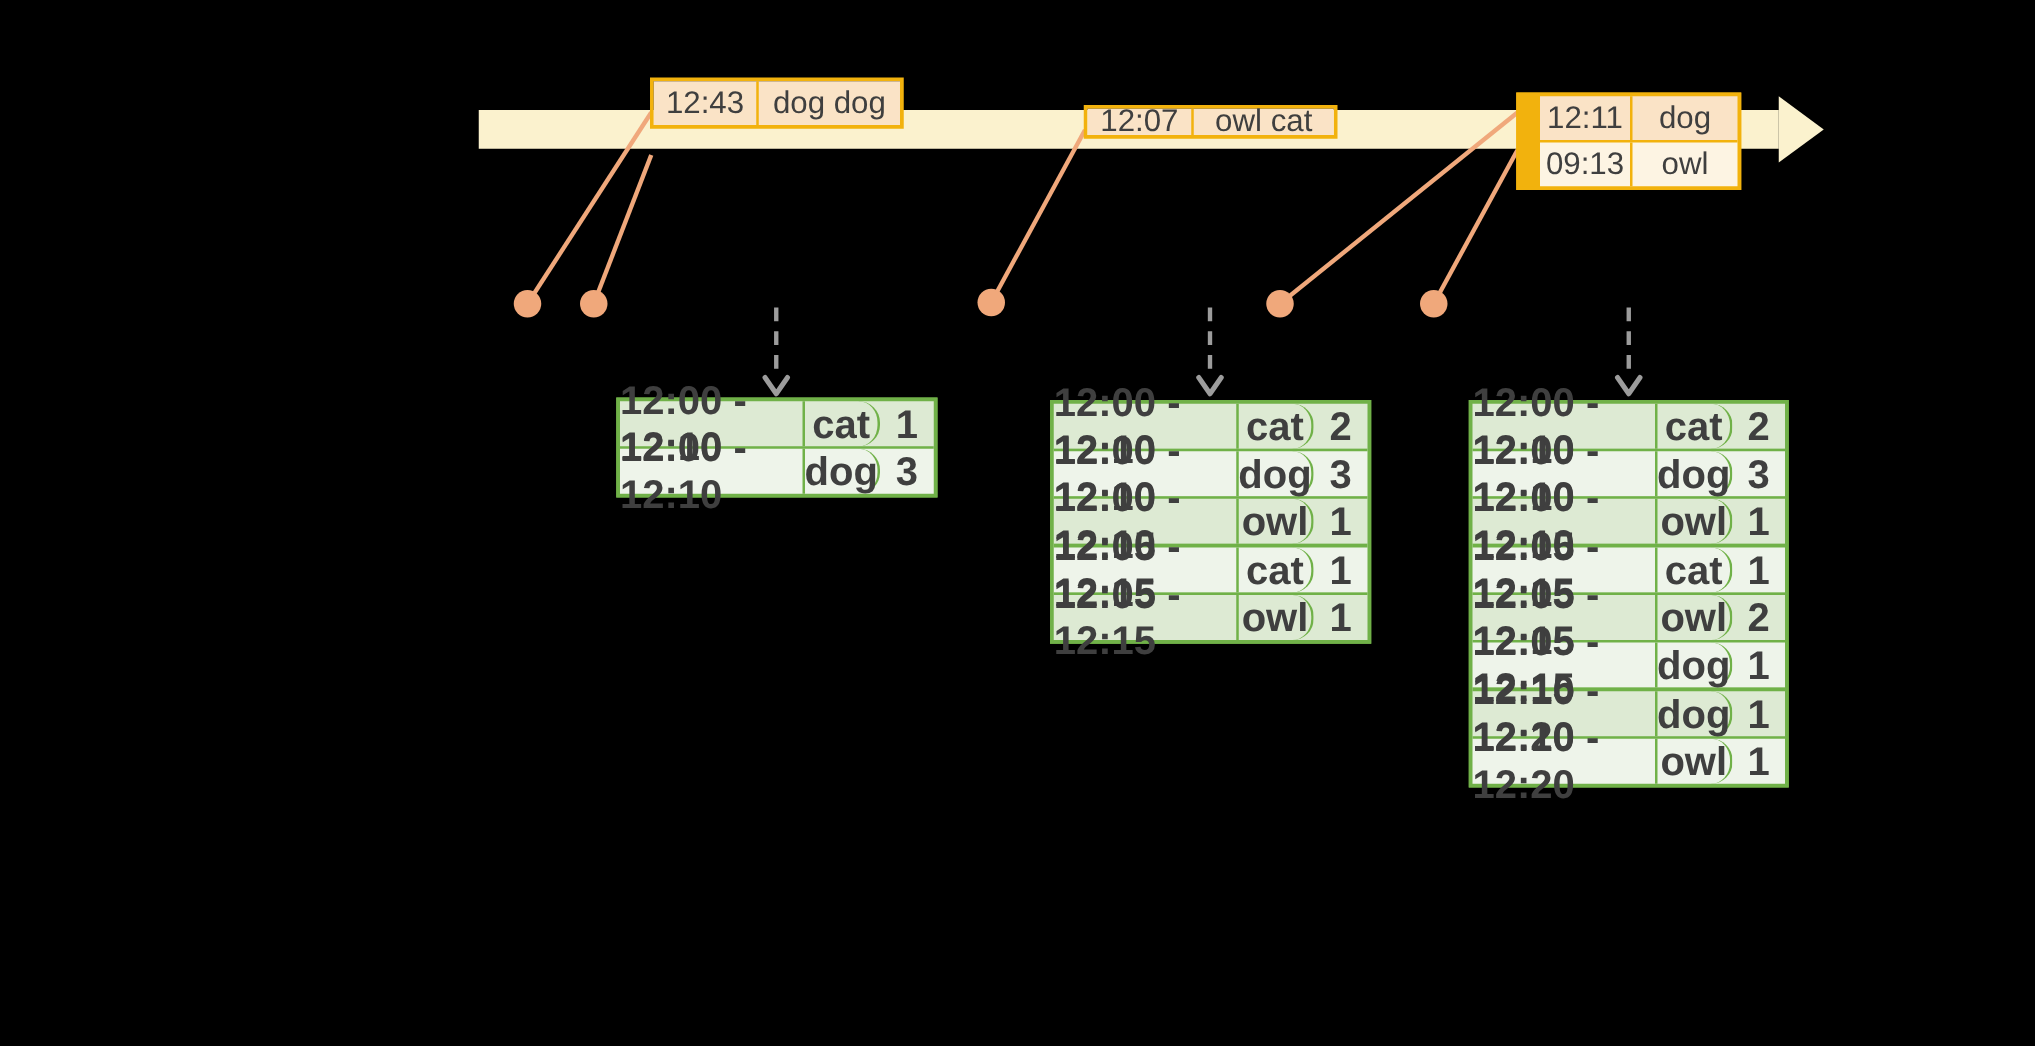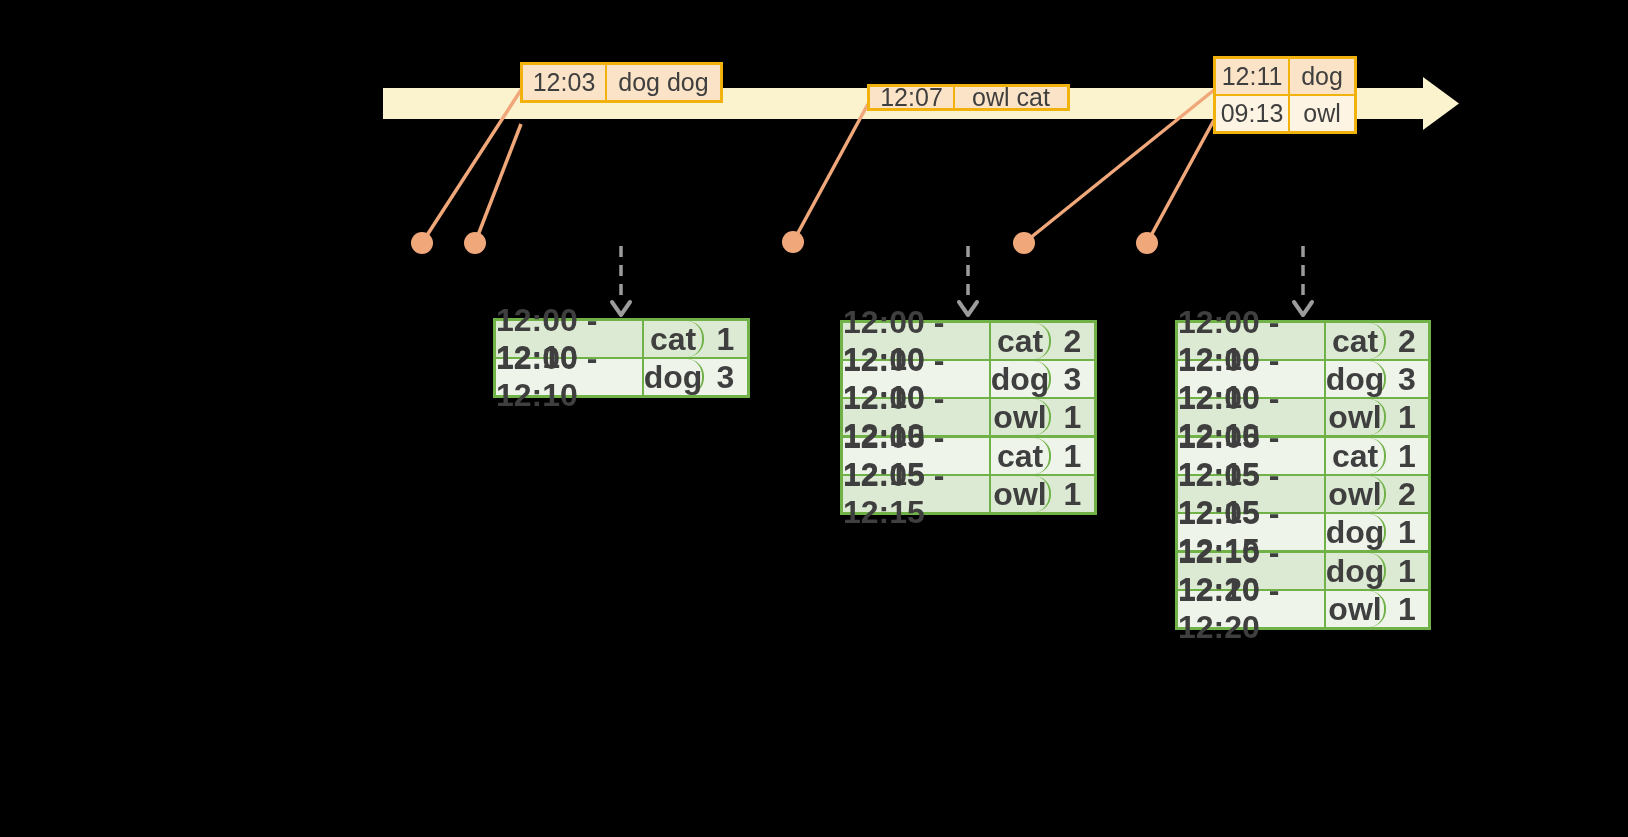--- a/index.html
+++ b/index.html
@@ -56,21 +56,21 @@
   .rrow + .rrow { height: 38px; border-top: 2px solid var(--green, #70B148); }
   .rrow.group-start { height: 39px; border-top-width: 3px; }
   .rrow:nth-child(odd)  { background: var(--sage1, #DDEAD3); }
   .rrow:nth-child(even) { background: var(--sage2, #EEF4EA); }
   .rtable .c-window { width: 148px; border-right: 2px solid var(--green, #70B148); }
   .rtable .c-word   { width: 60px;  border-right: 2px solid var(--green, #70B148); border-radius: 17px; }
   .rtable .c-count  { flex: 1; }
 
   #et0 { left: 520px;  top: 62px;  width: 203px; }
   #et1 { left: 867px;  top: 84px;  width: 203px; }
-  #et2 { left: 1213px; top: 56px;  width: 144px; }
+  #et2 { left: 1213px; top: 74px;  width: 180px; padding-left: 16px; }
 
   #rt0 { left: 493px;  top: 318px; width: 257px; }
   #rt1 { left: 840px;  top: 320px; width: 257px; }
   #rt2 { left: 1175px; top: 320px; width: 256px; }
 </style>
 </head>
 <body>
 
 <div class="canvas">
 
@@ -100,21 +100,21 @@
       <polyline class="chev" points="959,302 968,315 977,302"></polyline>
     </g>
     <g>
       <line class="dash" x1="1303" y1="246" x2="1303" y2="300"></line>
       <polyline class="chev" points="1294,302 1303,315 1312,302"></polyline>
     </g>
   </svg>
 
   <div class="etable" id="et0">
       <div class="erow">
-        <div class="cell c-time">12:03</div>
+        <div class="cell c-time">12:43</div>
         <div class="cell c-words">dog dog</div>
       </div>
     </div>
   <div class="etable" id="et1">
       <div class="erow">
         <div class="cell c-time">12:07</div>
         <div class="cell c-words">owl cat</div>
       </div>
     </div>
   <div class="etable" id="et2">

